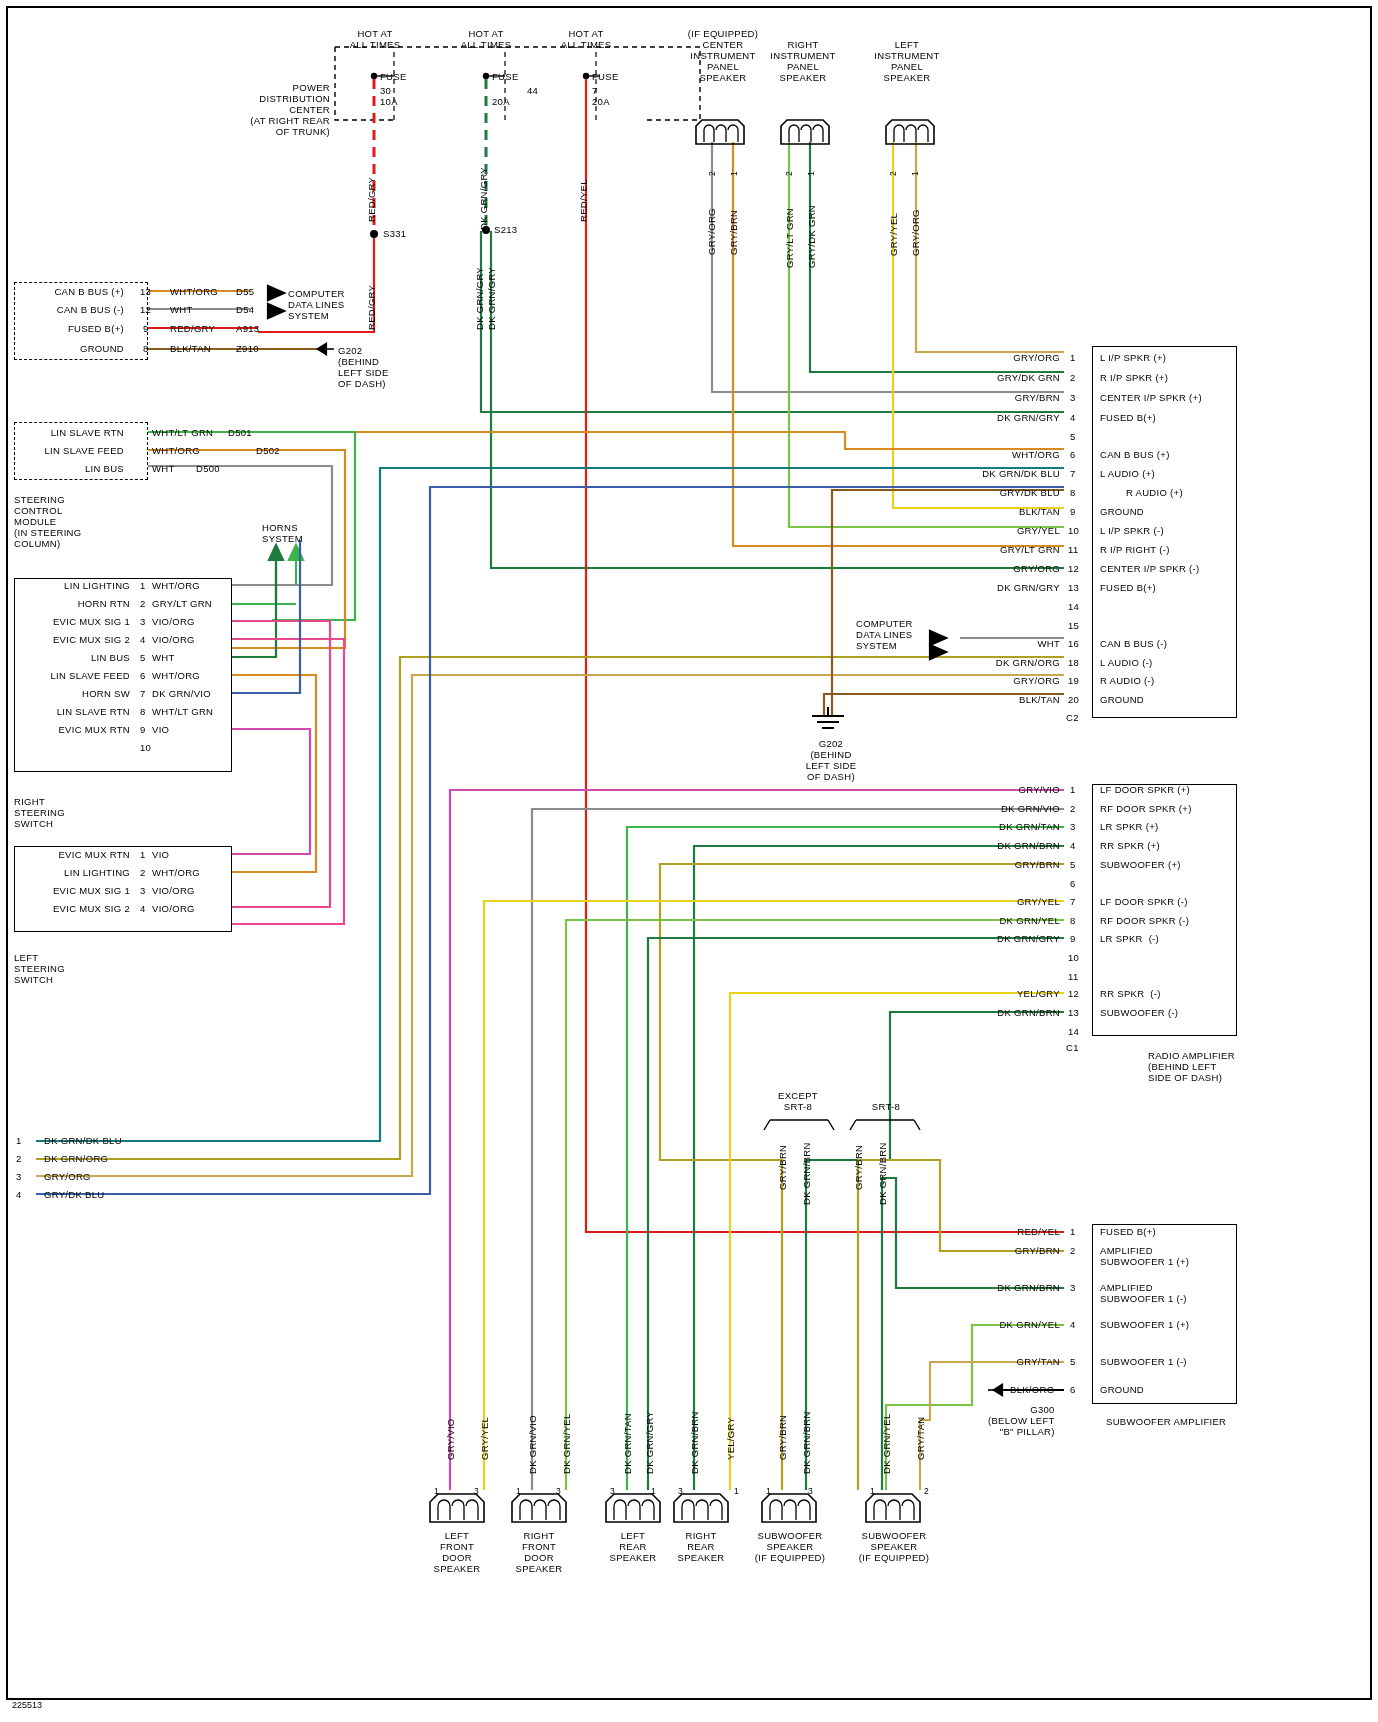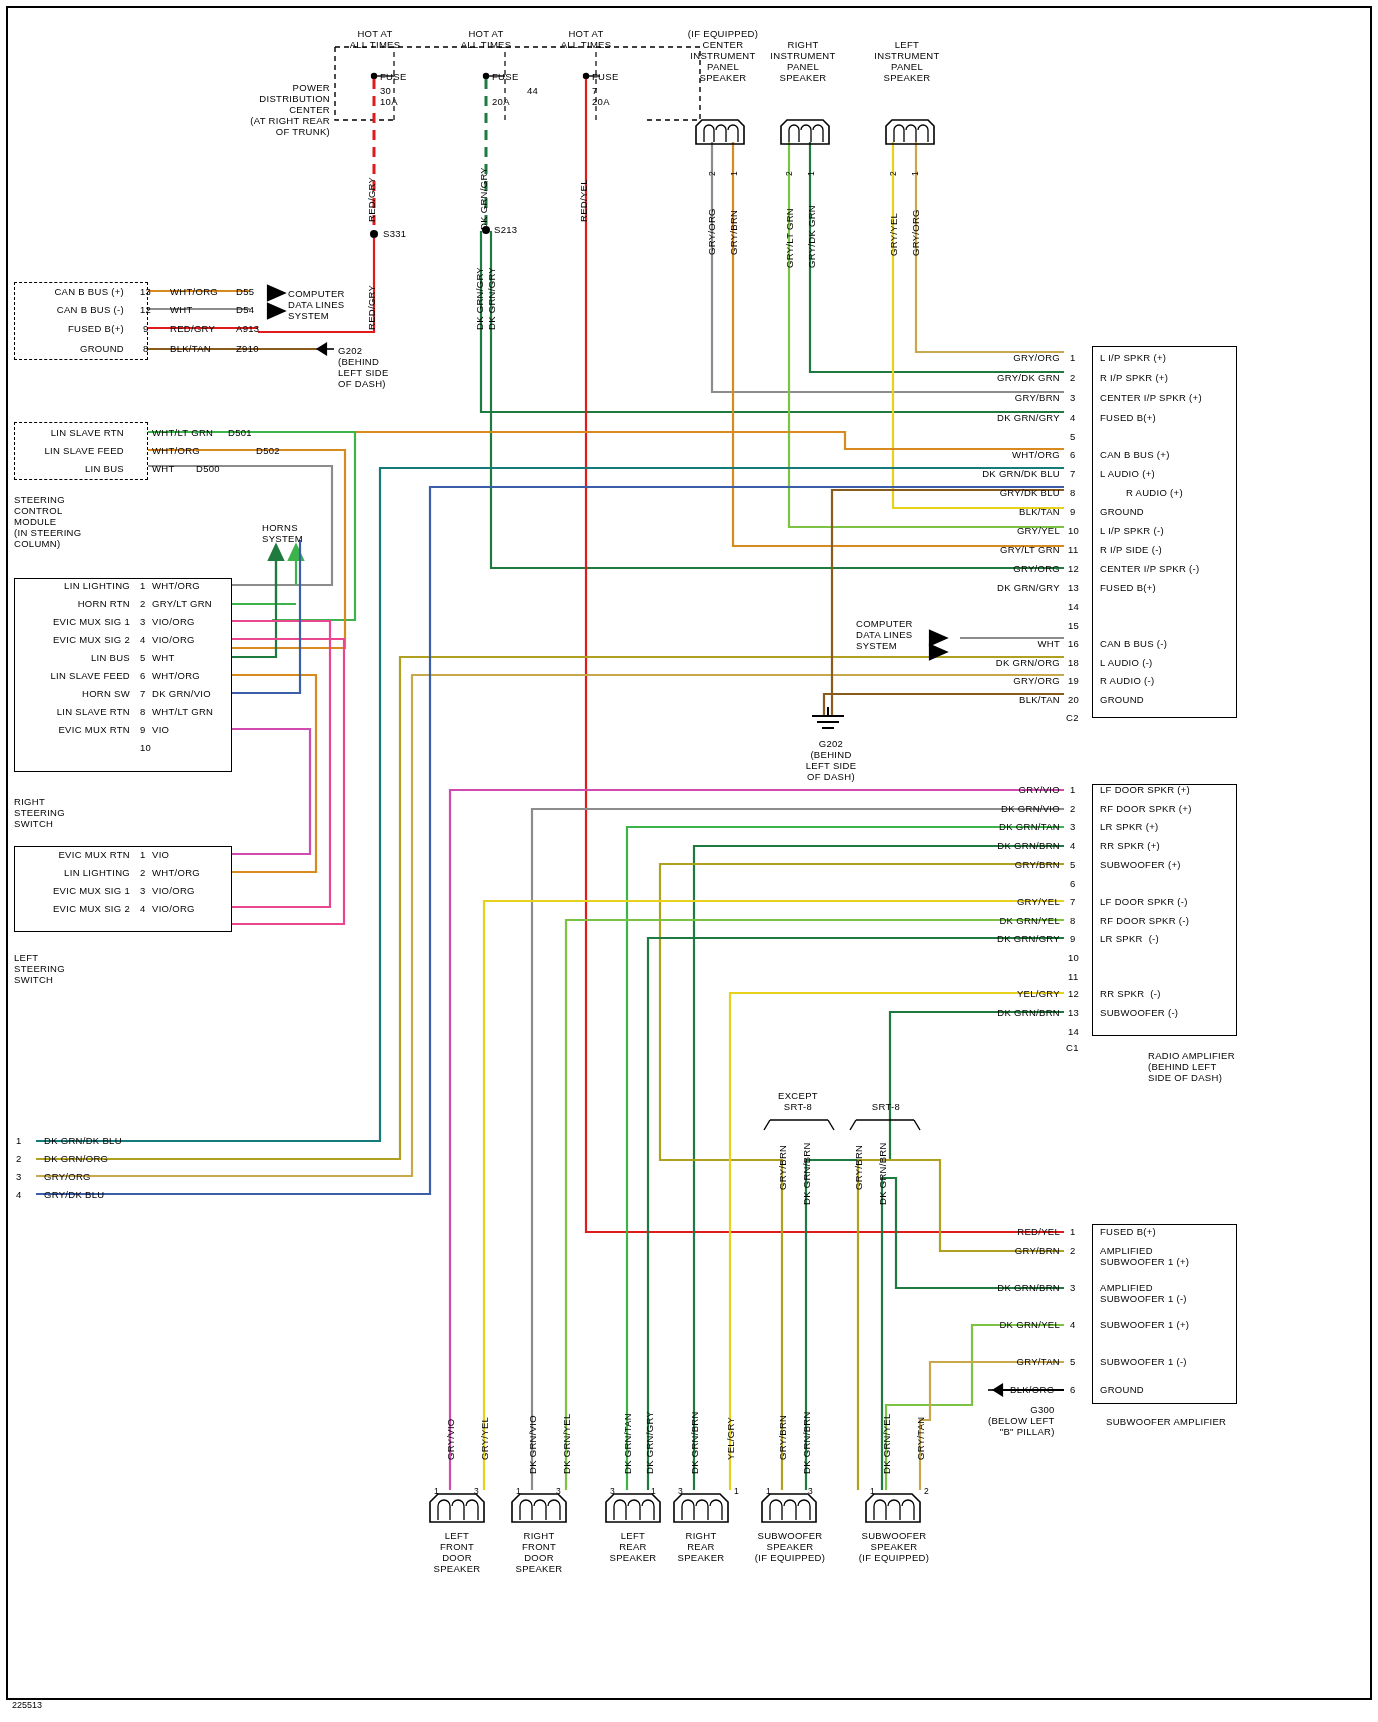--- a/index.html
+++ b/index.html
@@ -429,21 +429,21 @@
   <div class="lbl r" style="left:960px; top:506px; width:100px;">BLK/TAN</div>
   <div class="lbl" style="left:1070px; top:506px;">9</div>
   <div class="lbl" style="left:1100px; top:506px;">GROUND</div>
 
   <div class="lbl r" style="left:960px; top:525px; width:100px;">GRY/YEL</div>
   <div class="lbl" style="left:1068px; top:525px;">10</div>
   <div class="lbl" style="left:1100px; top:525px;">L I/P SPKR (-)</div>
 
   <div class="lbl r" style="left:955px; top:544px; width:105px;">GRY/LT GRN</div>
   <div class="lbl" style="left:1068px; top:544px;">11</div>
-  <div class="lbl" style="left:1100px; top:544px;">R I/P SIDE (-)</div>
+  <div class="lbl" style="left:1100px; top:544px;">R I/P RIGHT (-)</div>
 
   <div class="lbl r" style="left:960px; top:563px; width:100px;">GRY/ORG</div>
   <div class="lbl" style="left:1068px; top:563px;">12</div>
   <div class="lbl" style="left:1100px; top:563px;">CENTER I/P SPKR (-)</div>
 
   <div class="lbl r" style="left:955px; top:582px; width:105px;">DK GRN/GRY</div>
   <div class="lbl" style="left:1068px; top:582px;">13</div>
   <div class="lbl" style="left:1100px; top:582px;">FUSED B(+)</div>
 
   <div class="lbl" style="left:1068px; top:601px;">14</div>

